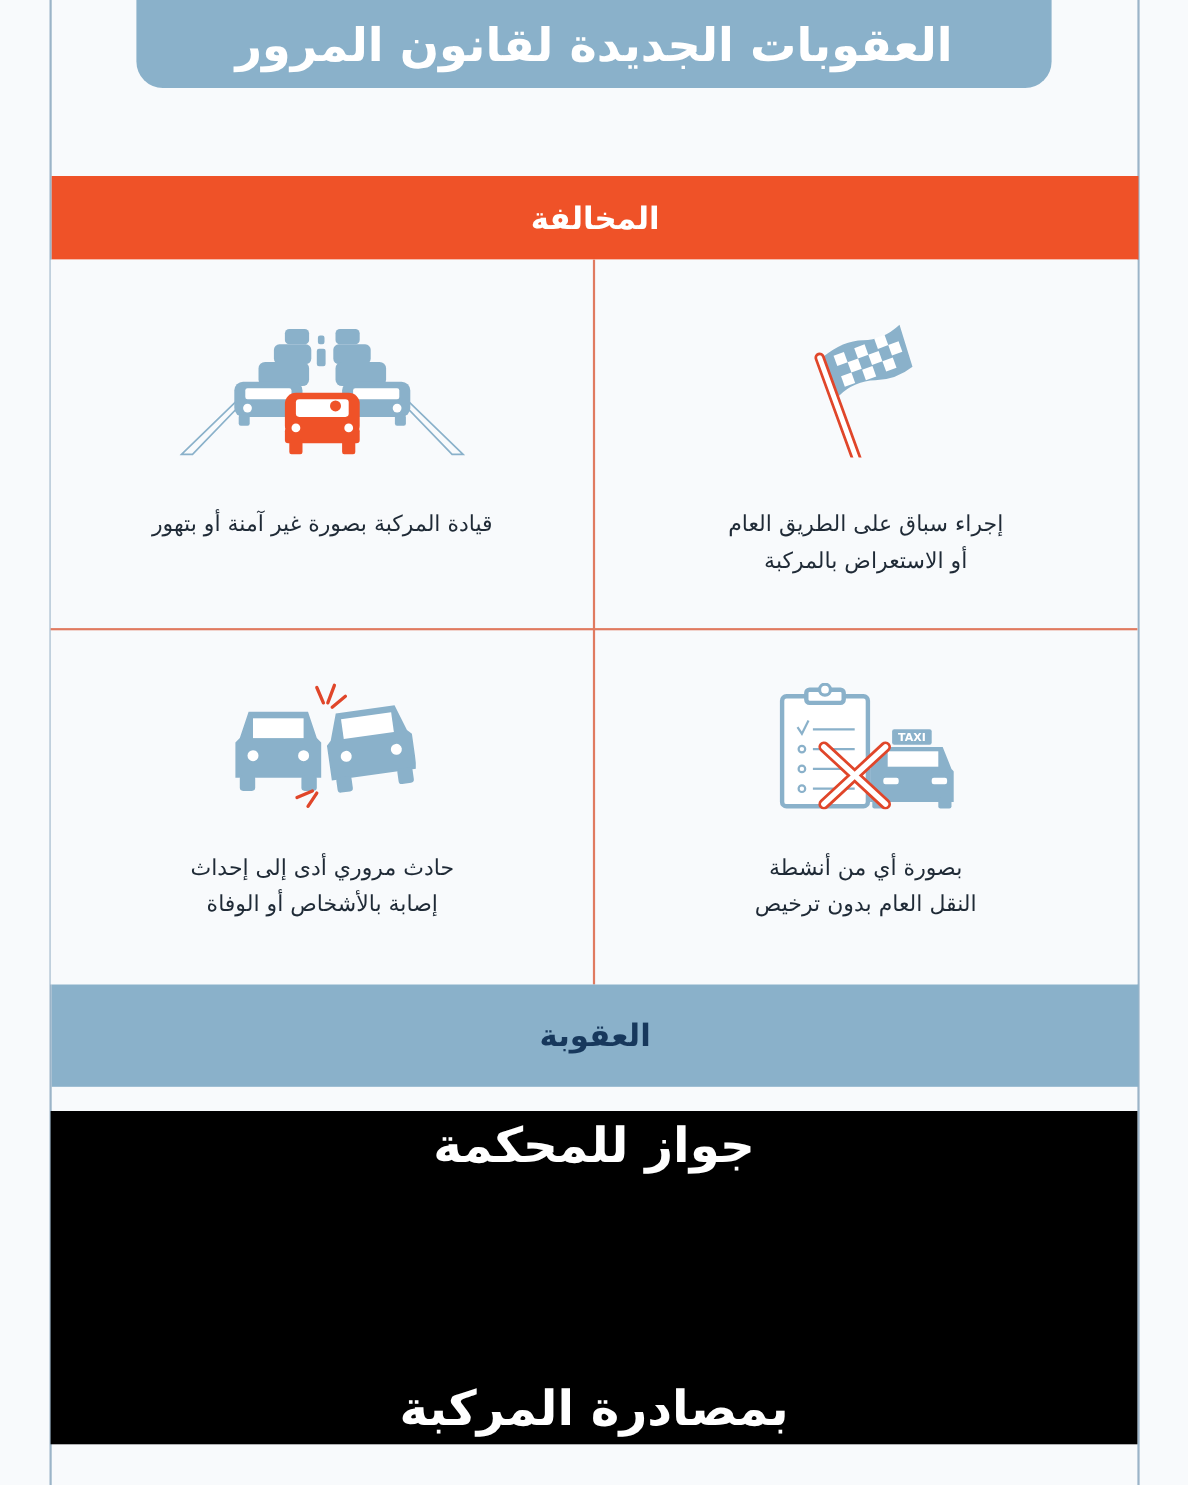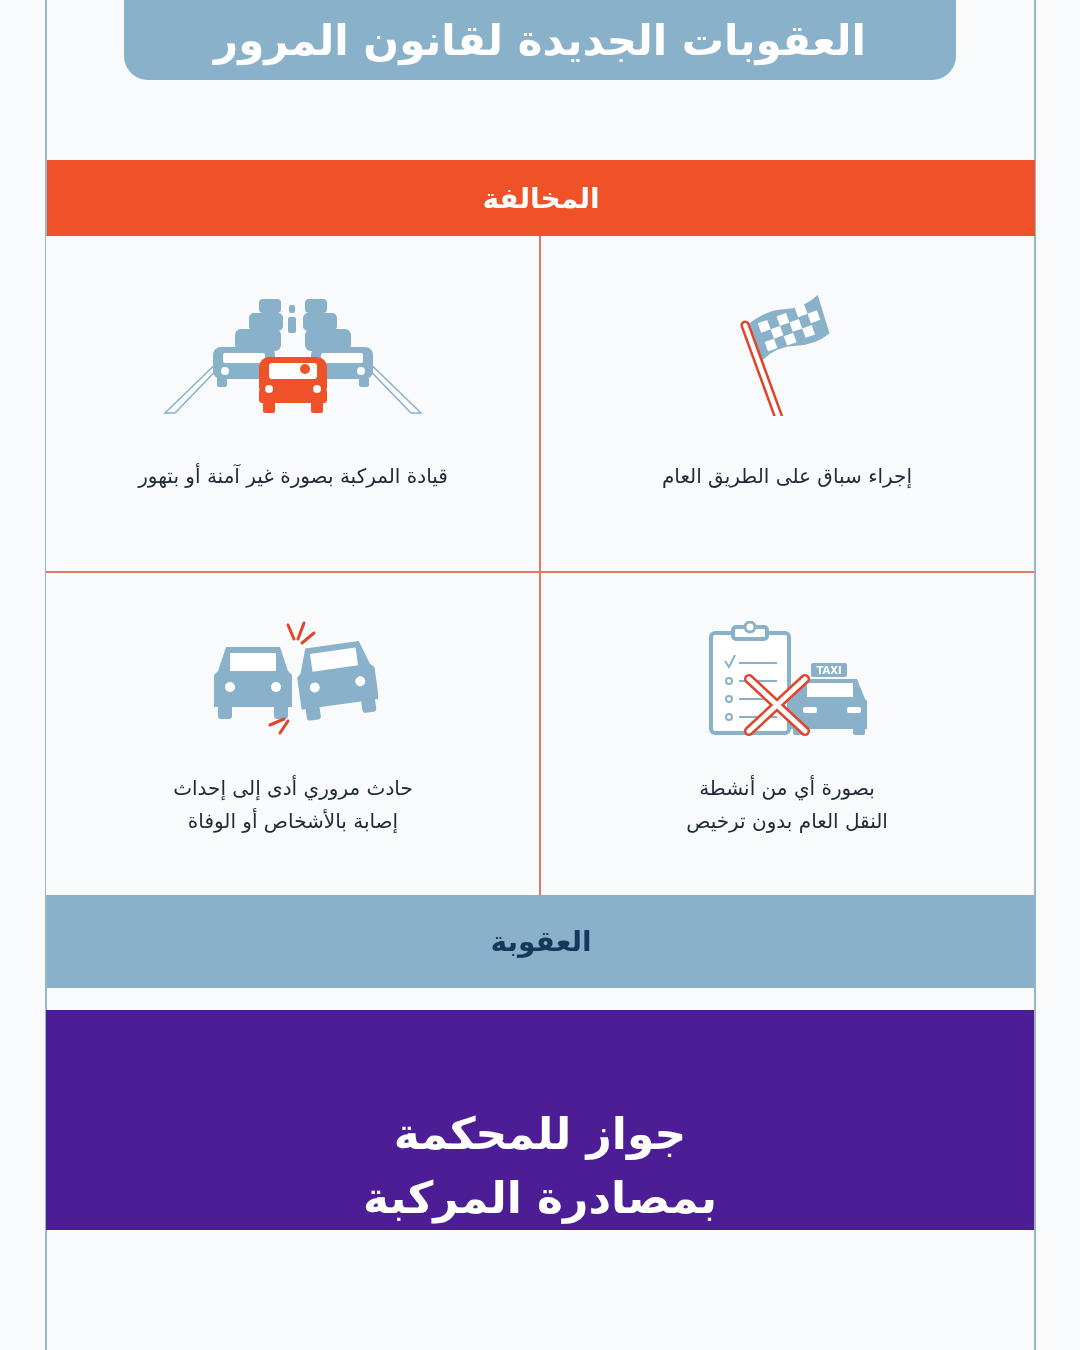--- a/index.html
+++ b/index.html
@@ -46,23 +46,23 @@
 
     .cell-tr { right: 0; top: 55px; }
     .cell-tl { left: 0; top: 55px; }
     .cell-br { right: 0; top: 385px; }
     .cell-bl { left: 0; top: 385px; }
 
     .band-penalty { top: 895px; height: 93px; background: #8ab1ca; }
     .band-penalty span { color: #17385c; font-size: 28px; font-weight: bold; }
 
     .penalty-box {
-      position: absolute; left: 46px; top: 1010px; width: 988px; height: 220px;
-      background: #4c1d95;
-      display: flex; flex-direction: column; align-items: center; justify-content: flex-end;
+      position: absolute; left: 46px; top: 1010px; width: 988px; height: 303px;
+      background: #000000;
+      display: flex; flex-direction: column; align-items: center; justify-content: space-between;
     }
     .penalty-box span {
       color: #ffffff; font-size: 44px; font-weight: bold; line-height: 64px; display: block; text-align: center;
     }
   </style>
 </head>
 <body>
 
 <div class="frame-line left"></div>
 <div class="frame-line right"></div>
@@ -92,20 +92,21 @@
           <rect x="82" y="32" width="10" height="10" fill="#fff"></rect>
           <rect x="32" y="44" width="10" height="10" fill="#fff"></rect>
           <rect x="52" y="45" width="10" height="10" fill="#fff"></rect>
           <rect x="72" y="44" width="10" height="10" fill="#fff"></rect>
           <rect x="16" y="18" width="7" height="106" rx="3.5" fill="#fff" stroke="#e0462a" stroke-width="2.5"></rect>
         </g>
       </svg>
     </div>
     <div class="desc" style="margin-top:44px;">
       <span>إجراء سباق على الطريق العام</span>
+      <span>أو الاستعراض بالمركبة</span>
     </div>
   </div>
 
   <div class="cell cell-tl">
     <div class="icon-wrap" style="height:125px;">
       <svg width="260" height="125" viewBox="0 0 260 125">
         <polygon points="2,122 66,60 72,60 12,122" fill="none" stroke="#8ab1ca" stroke-width="1.5"></polygon>
         <polygon points="258,122 194,60 188,60 248,122" fill="none" stroke="#8ab1ca" stroke-width="1.5"></polygon>
         <g fill="#8ab1ca">
 

